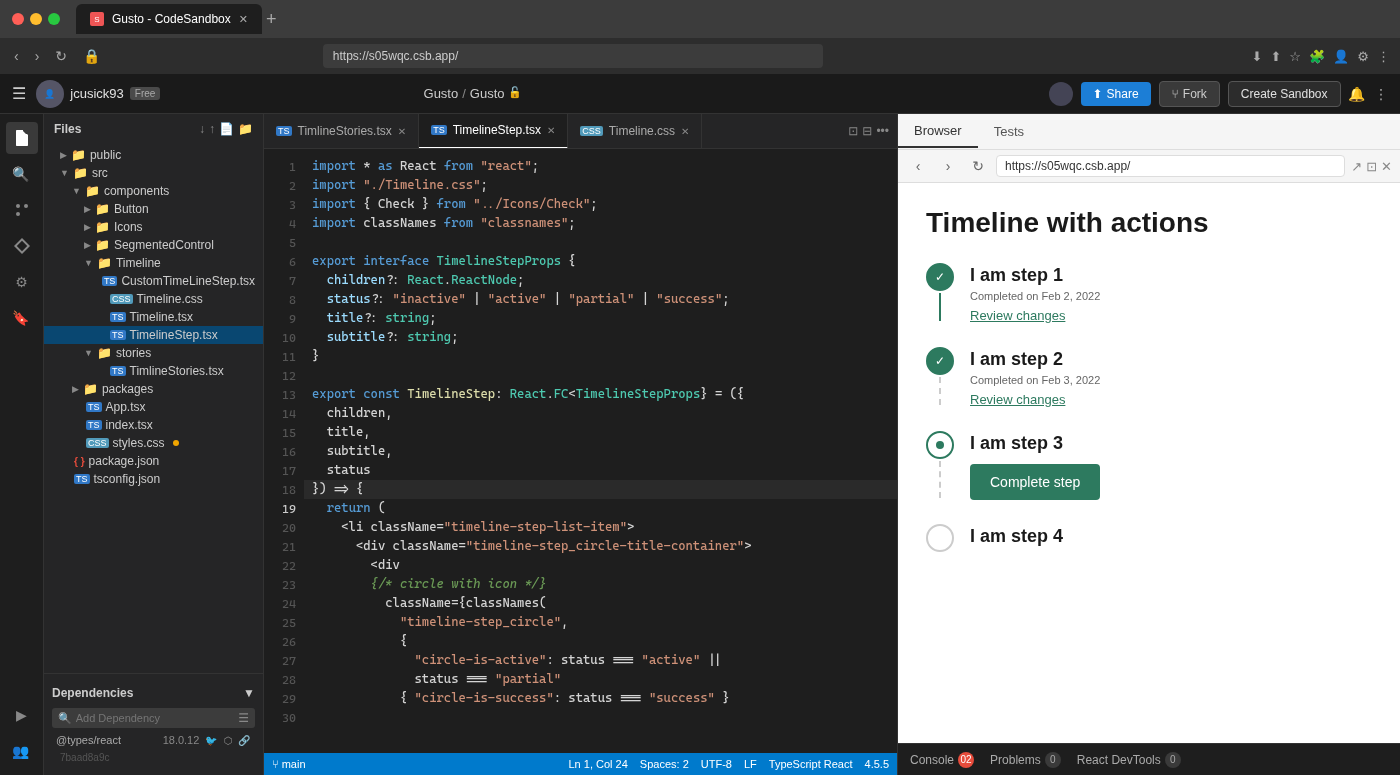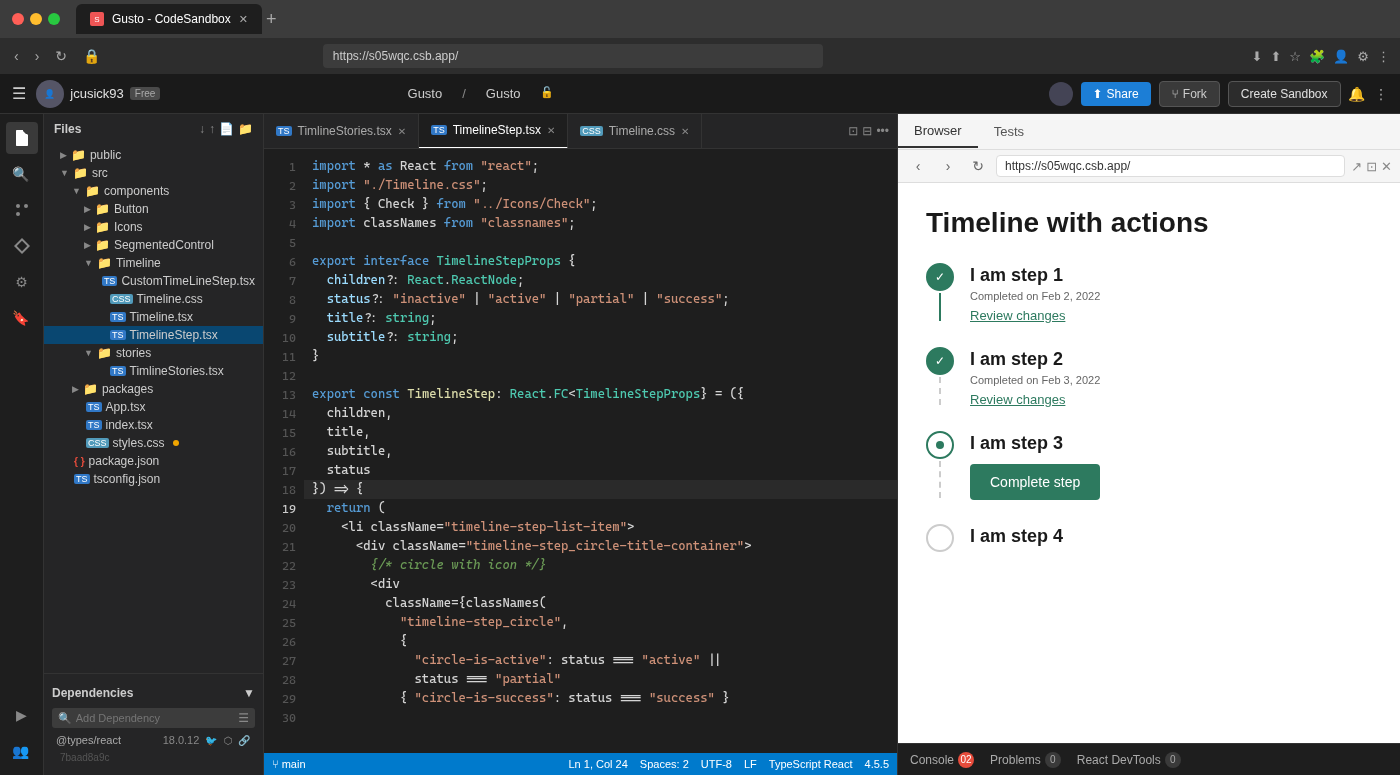--- a/index.html
+++ b/index.html
@@ -25,21 +25,21 @@
     .url-bar { background: #3c3c3c; border-radius: 4px; flex: 1; height: 24px; display: flex; align-items: center; padding: 0 10px; color: #ccc; font-size: 12px; max-width: 500px; margin: 0 auto; }
     .nav-icons-right { display: flex; gap: 8px; align-items: center; margin-left: auto; }
     .nav-icon { color: #aaa; font-size: 13px; }
 
     
     .app-header { background: #1a1a1a; height: 40px; display: flex; align-items: center; padding: 0 12px; border-bottom: 1px solid #333; }
     .hamburger { color: #ccc; font-size: 16px; margin-right: 10px; cursor: pointer; }
     .user-info { display: flex; align-items: center; gap: 6px; }
     .username { color: #e0e0e0; font-size: 13px; font-weight: 500; }
     .free-badge { background: #4a4a4a; color: #aaa; font-size: 10px; padding: 1px 5px; border-radius: 3px; }
-    .header-title { margin: 8px auto; color: #ccc; font-size: 13px; display: flex; align-items: flex-start; gap: 20px; }
+    .header-title { margin: 8px auto; color: #ccc; font-size: 13px; display: flex; align-items: flex-start; gap: 4px; }
     .header-title span { color: #888; }
     .header-actions { display: flex; align-items: center; gap: 8px; margin-left: auto; }
     .btn-share { background: #1c7ed6; color: white; border: none; border-radius: 4px; padding: 5px 12px; font-size: 12px; cursor: pointer; display: flex; align-items: center; gap: 4px; }
     .btn-fork { background: #3a3a3a; color: #ccc; border: 1px solid #555; border-radius: 4px; padding: 5px 12px; font-size: 12px; cursor: pointer; display: flex; align-items: center; gap: 4px; }
     .btn-create-sandbox { background: #2c2c2c; color: #e0e0e0; border: 1px solid #555; border-radius: 4px; padding: 5px 12px; font-size: 12px; cursor: pointer; }
     .bell-icon { color: #aaa; font-size: 14px; }
     .dots-icon { color: #aaa; font-size: 14px; }
     .avatar { width: 28px; height: 28px; border-radius: 50%; background: #556; display: flex; align-items: center; justify-content: center; color: #ccc; font-size: 11px; }
 
     
@@ -466,22 +466,22 @@
           <div class="code-line">&nbsp;</div>
           <div class="code-line"><span class="kw">export</span><span class="plain"> </span><span class="kw">const</span><span class="plain"> </span><span class="fn">TimelineStep</span><span class="plain">: </span><span class="type">React</span><span class="plain">.</span><span class="type">FC</span><span class="plain">&lt;</span><span class="type">TimelineStepProps</span><span class="plain">} = ({</span></div>
           <div class="code-line"><span class="plain">  children,</span></div>
           <div class="code-line"><span class="plain">  title,</span></div>
           <div class="code-line"><span class="plain">  subtitle,</span></div>
           <div class="code-line"><span class="plain">  status</span></div>
           <div class="code-line active-line"><span class="plain">}) =&gt; {</span></div>
           <div class="code-line"><span class="plain">  </span><span class="kw">return</span><span class="plain"> (</span></div>
           <div class="code-line"><span class="plain">    &lt;li className=</span><span class="str">"timeline-step-list-item"</span><span class="plain">&gt;</span></div>
           <div class="code-line"><span class="plain">      &lt;div className=</span><span class="str">"timeline-step_circle-title-container"</span><span class="plain">&gt;</span></div>
+          <div class="code-line"><span class="plain">        &lt;div</span></div>
           <div class="code-line"><span class="plain">        </span><span class="cm">{/* circle with icon */}</span></div>
-          <div class="code-line"><span class="plain">        &lt;div</span></div>
           <div class="code-line"><span class="plain">          className={classNames(</span></div>
           <div class="code-line"><span class="plain">            </span><span class="str">"timeline-step_circle"</span><span class="plain">,</span></div>
           <div class="code-line"><span class="plain">            {</span></div>
           <div class="code-line"><span class="plain">              </span><span class="str">"circle-is-active"</span><span class="plain">: status === </span><span class="str">"active"</span><span class="plain"> ||</span></div>
           <div class="code-line"><span class="plain">              status === </span><span class="str">"partial"</span></div>
           <div class="code-line"><span class="plain">            { </span><span class="str">"circle-is-success"</span><span class="plain">: status === </span><span class="str">"success"</span><span class="plain"> }</span></div>
         </div>
     </div>
 
     <div class="status-bar">

